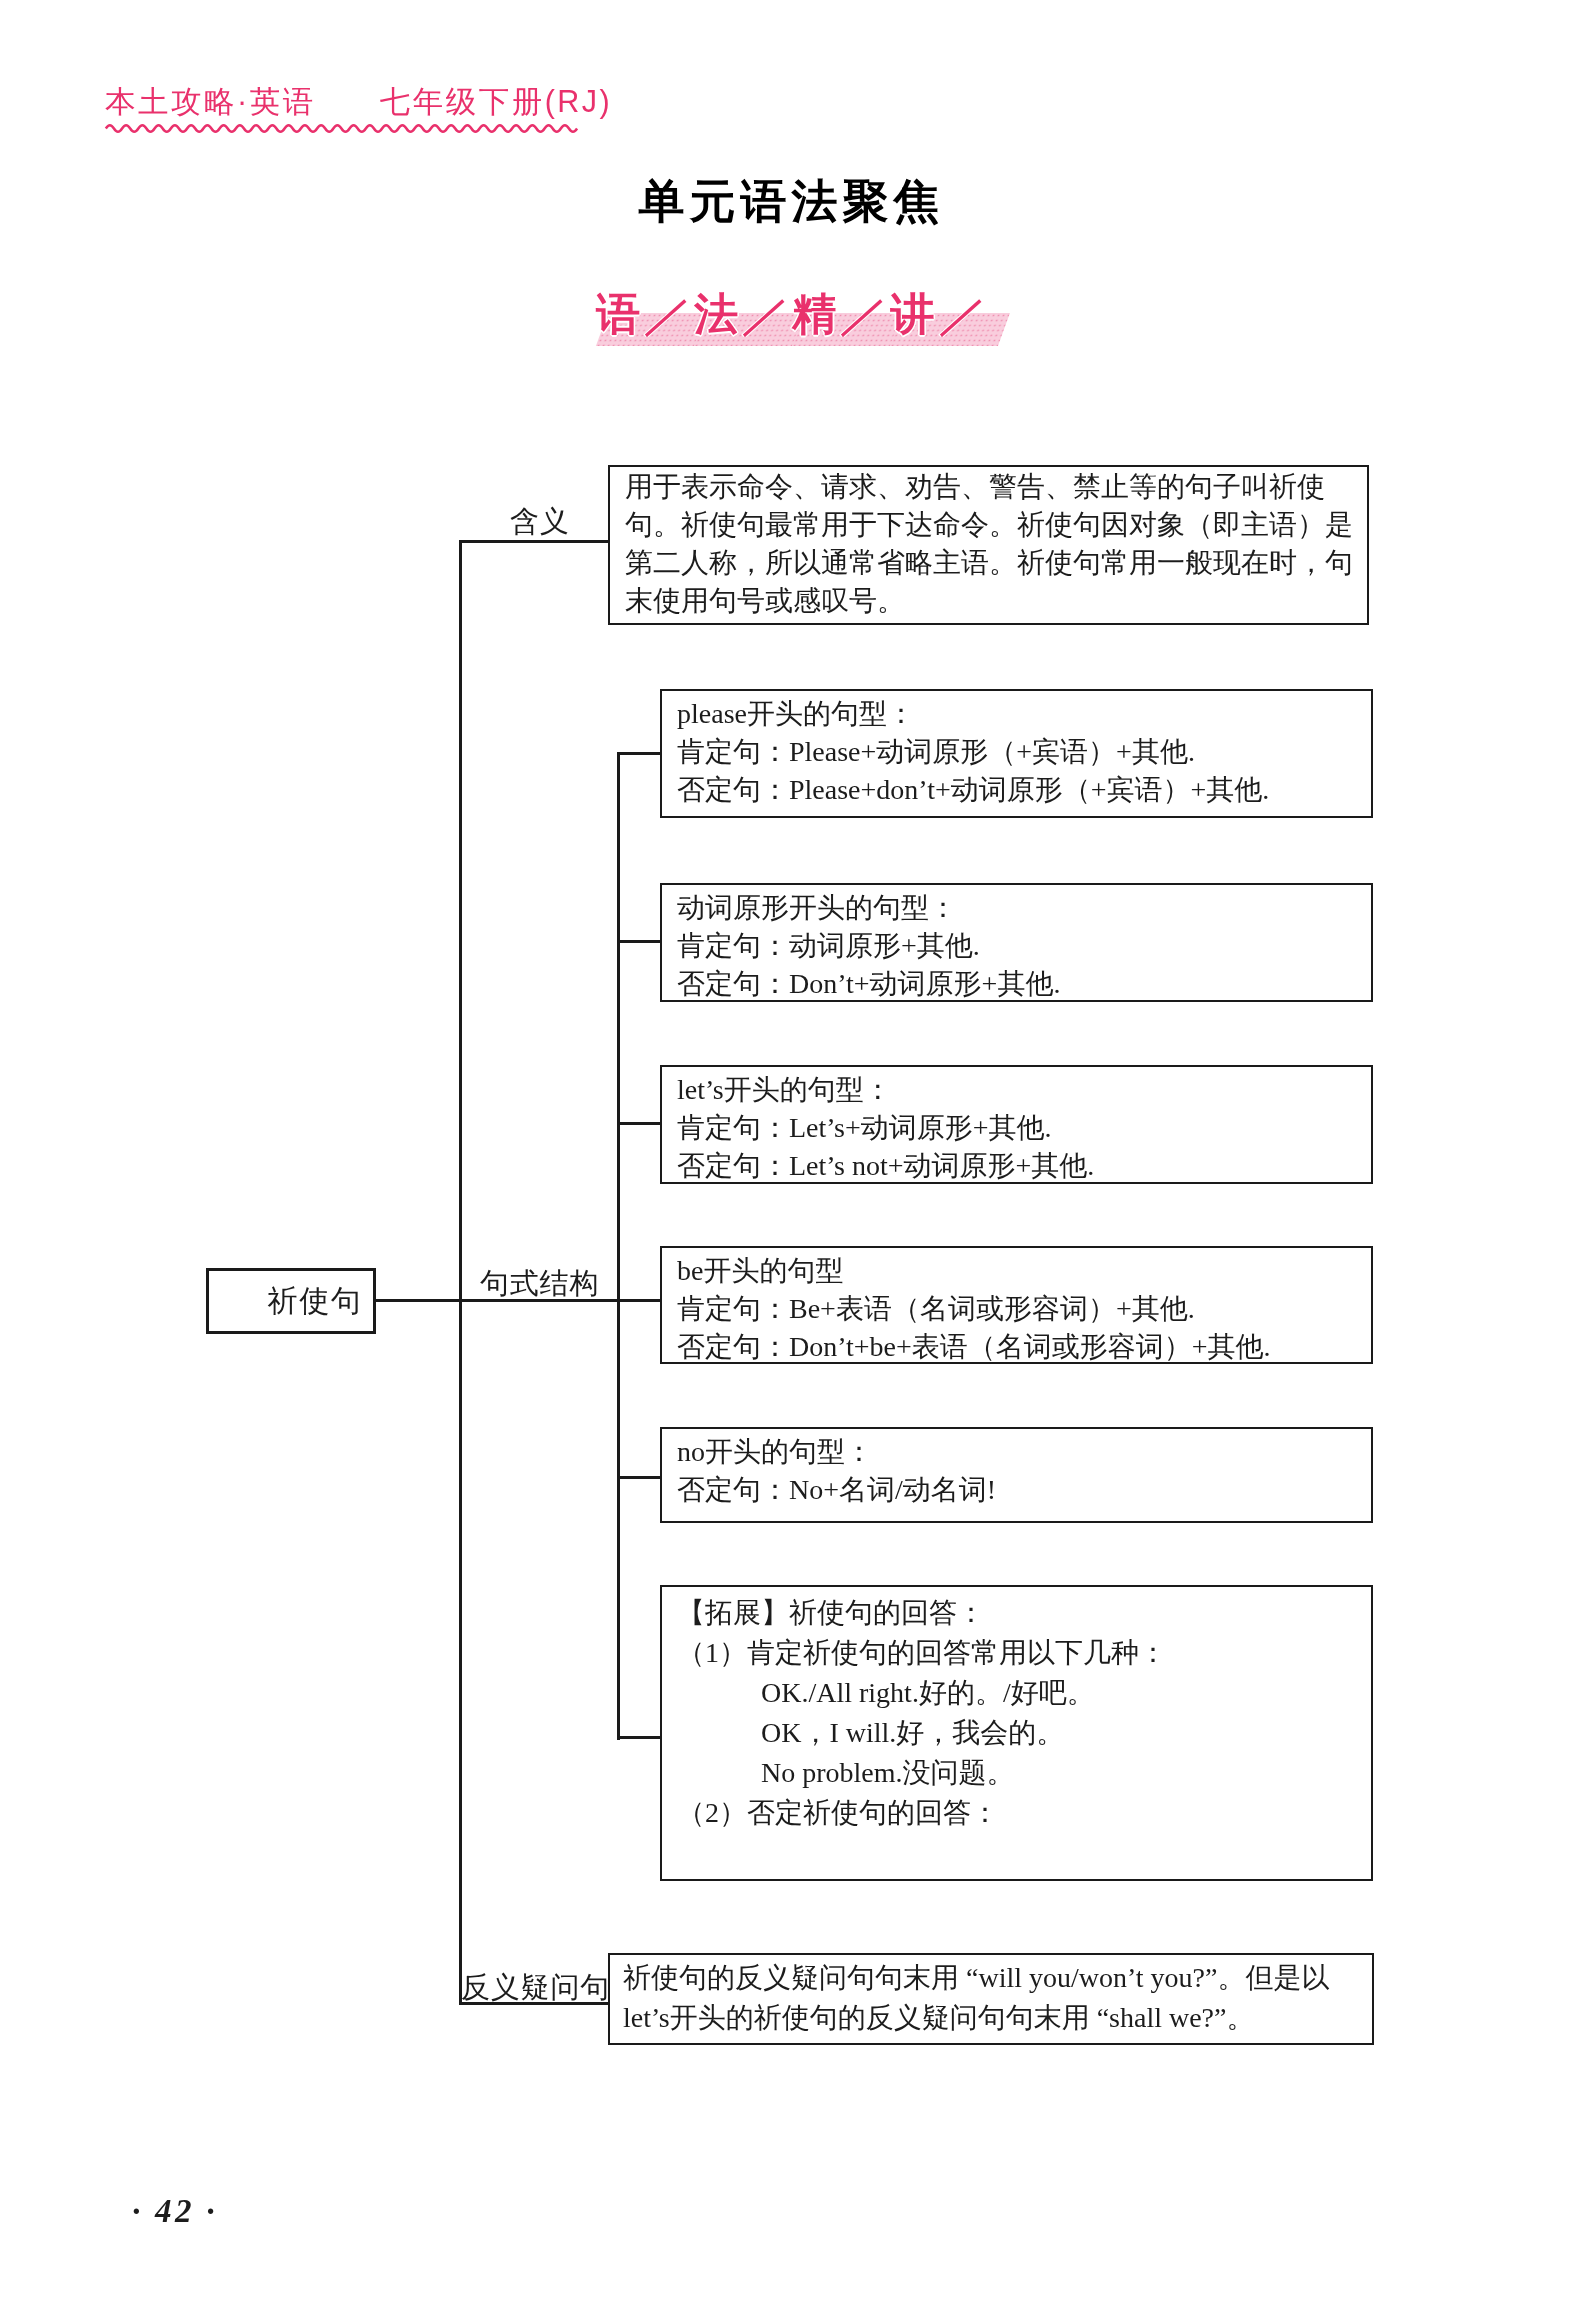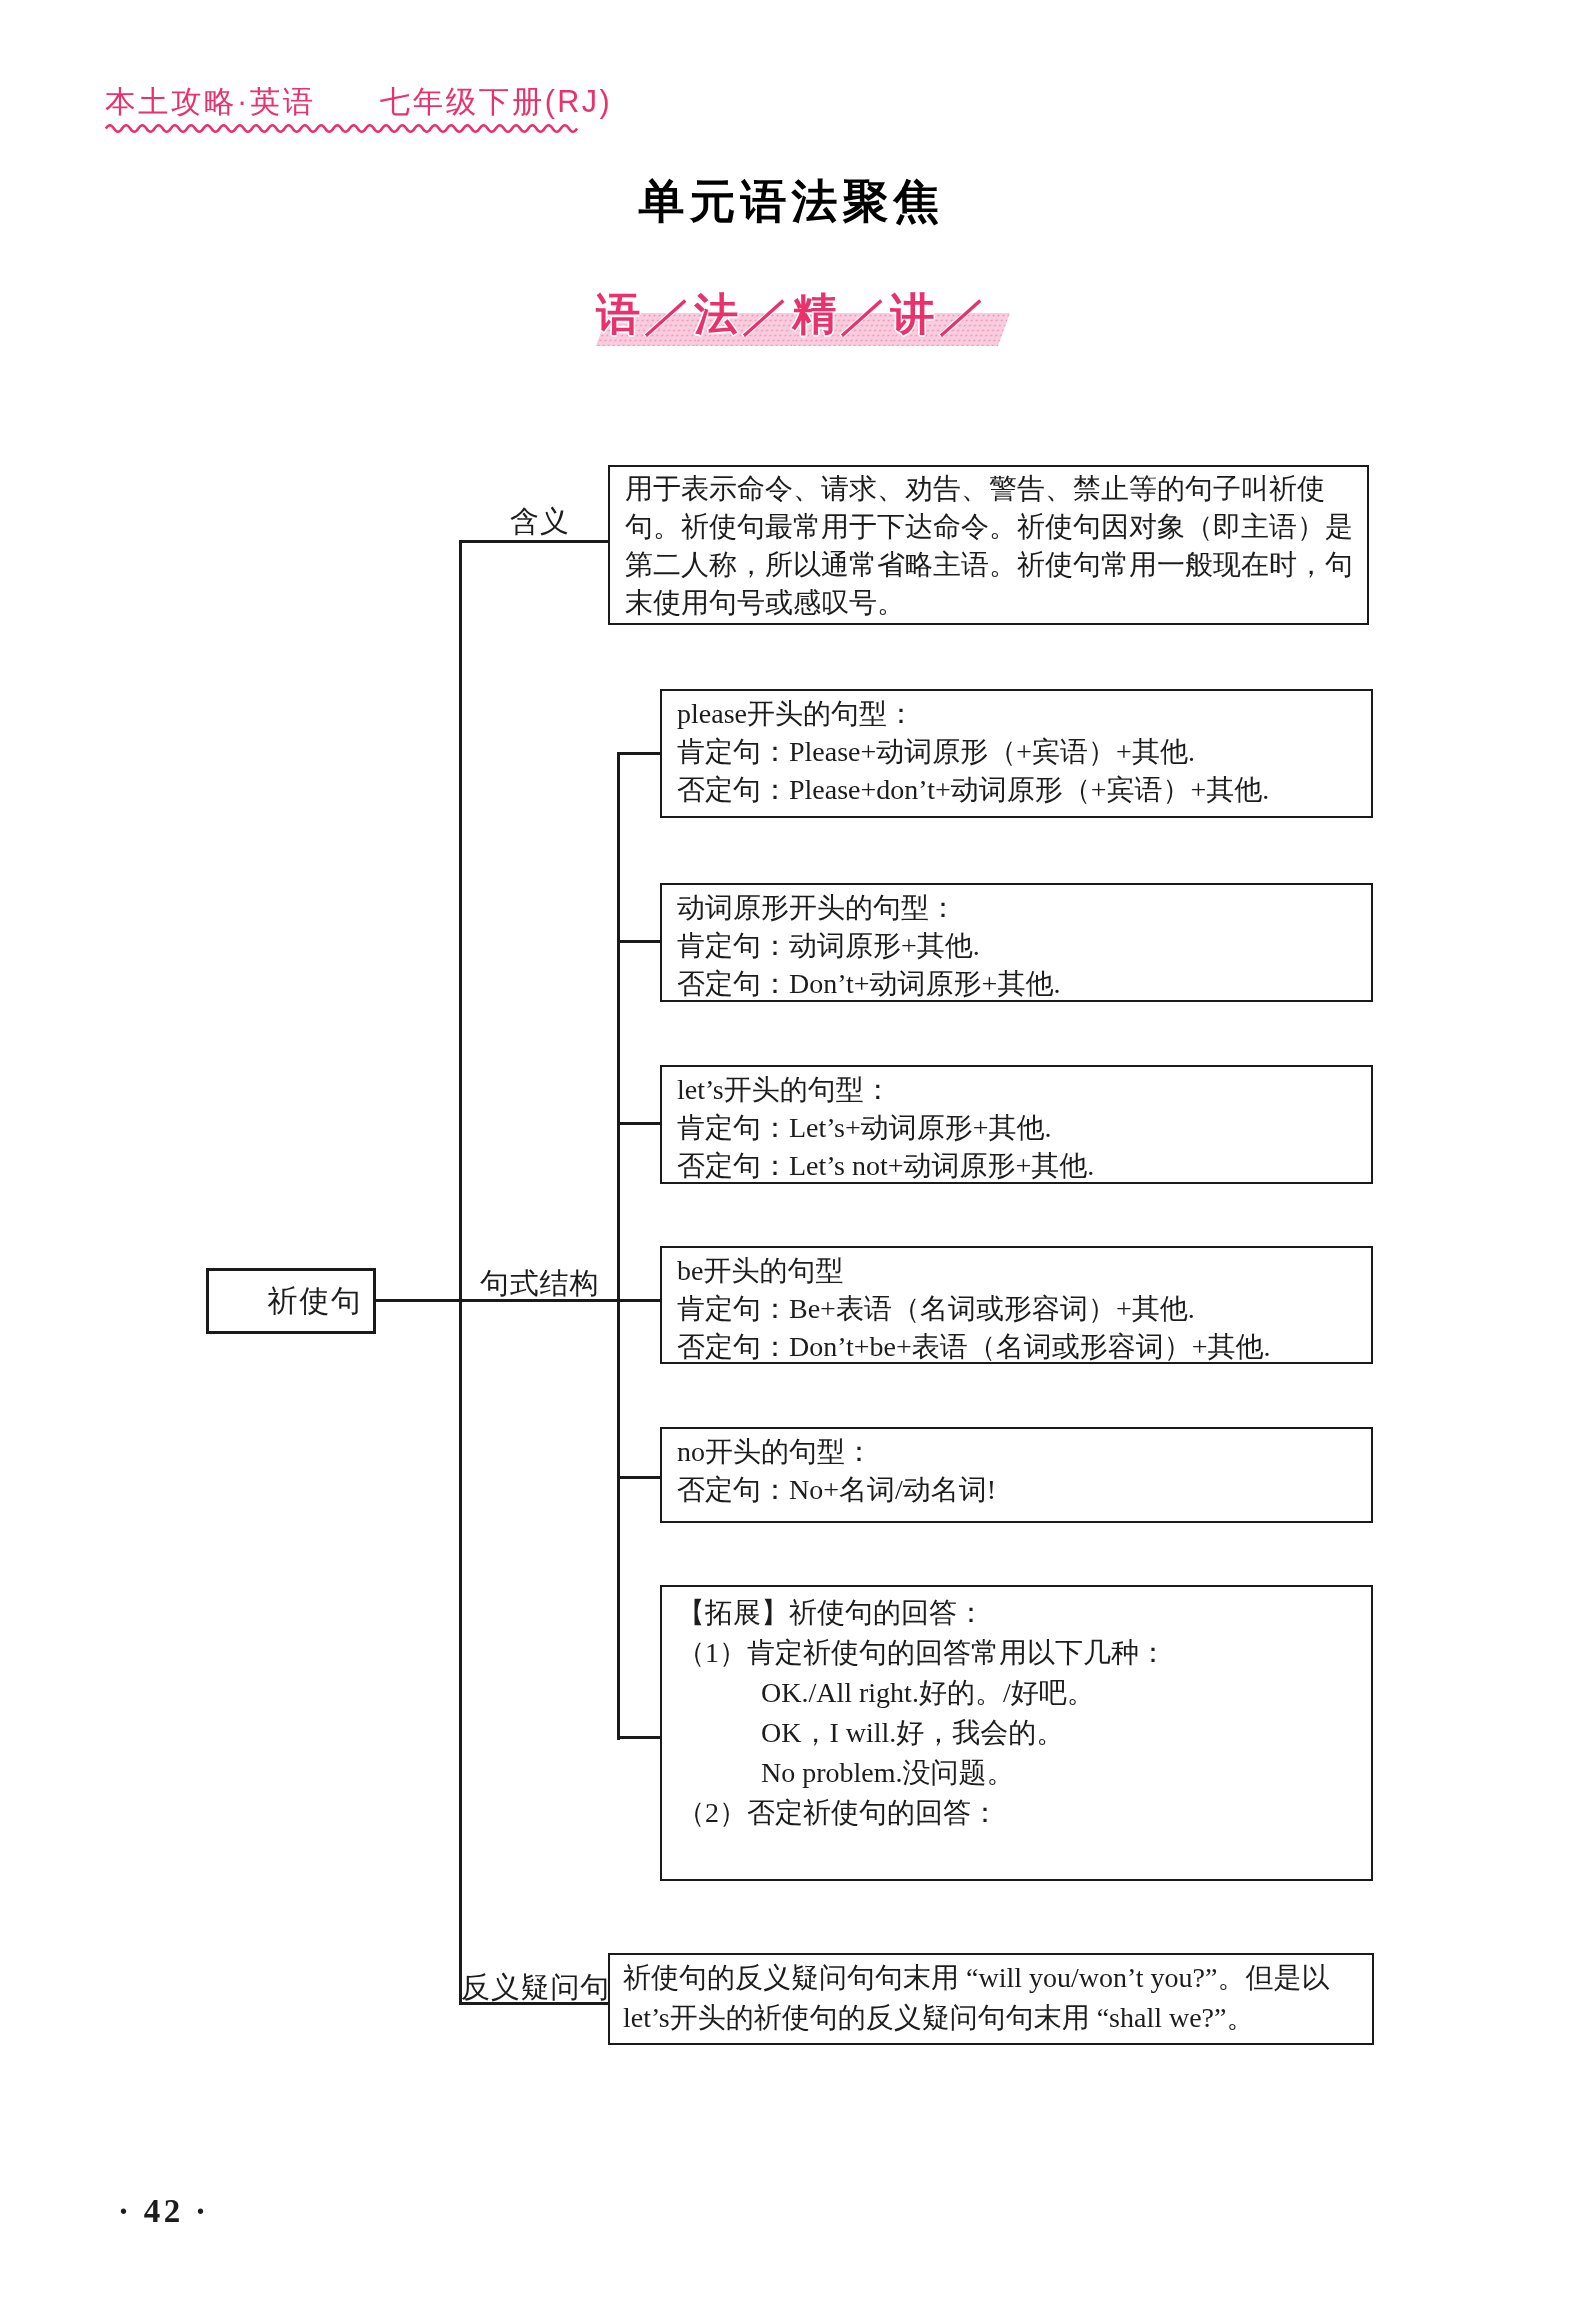--- a/index.html
+++ b/index.html
@@ -78,29 +78,29 @@
   .root-box{
     left:206px;top:1268px;width:170px;height:66px;
     border-width:3.3px;
     display:flex;align-items:center;justify-content:center;
     font-size:30px;letter-spacing:1.6px;padding-left:48px;
   }
   .branch-label{
     font-size:29px;letter-spacing:0.8px;white-space:nowrap;
   }
 
-  .meaning-box{left:608px;top:465px;width:761px;height:160px;padding:2.5px 11.5px 0 15px;line-height:38px;}
+  .meaning-box{left:608px;top:465px;width:761px;height:160px;padding:2.5px 11.5px 0 15px;line-height:38px;font-family:Liberation Mono, monospace;}
   .struct-box{left:660px;width:713px;padding:4.1px 13px 0 15px;}
   .expand-box{line-height:40px;padding-top:5.8px;}
   .tag-box{left:608px;top:1953px;width:766px;height:92px;padding:3.3px 11.5px 0 13px;line-height:40px;}
 
   
   .page-num{
-    left:118px;top:2193px;
-    font-size:33px;font-weight:bold;
+    left:132px;top:2193px;
+    font-size:33px;font-weight:bold;font-style:italic;
     letter-spacing:3.3px;
     text-align:right;
   }
 </style>
 </head>
 <body>
 
 <div id="canvas">
 
   <div class="abs header">

